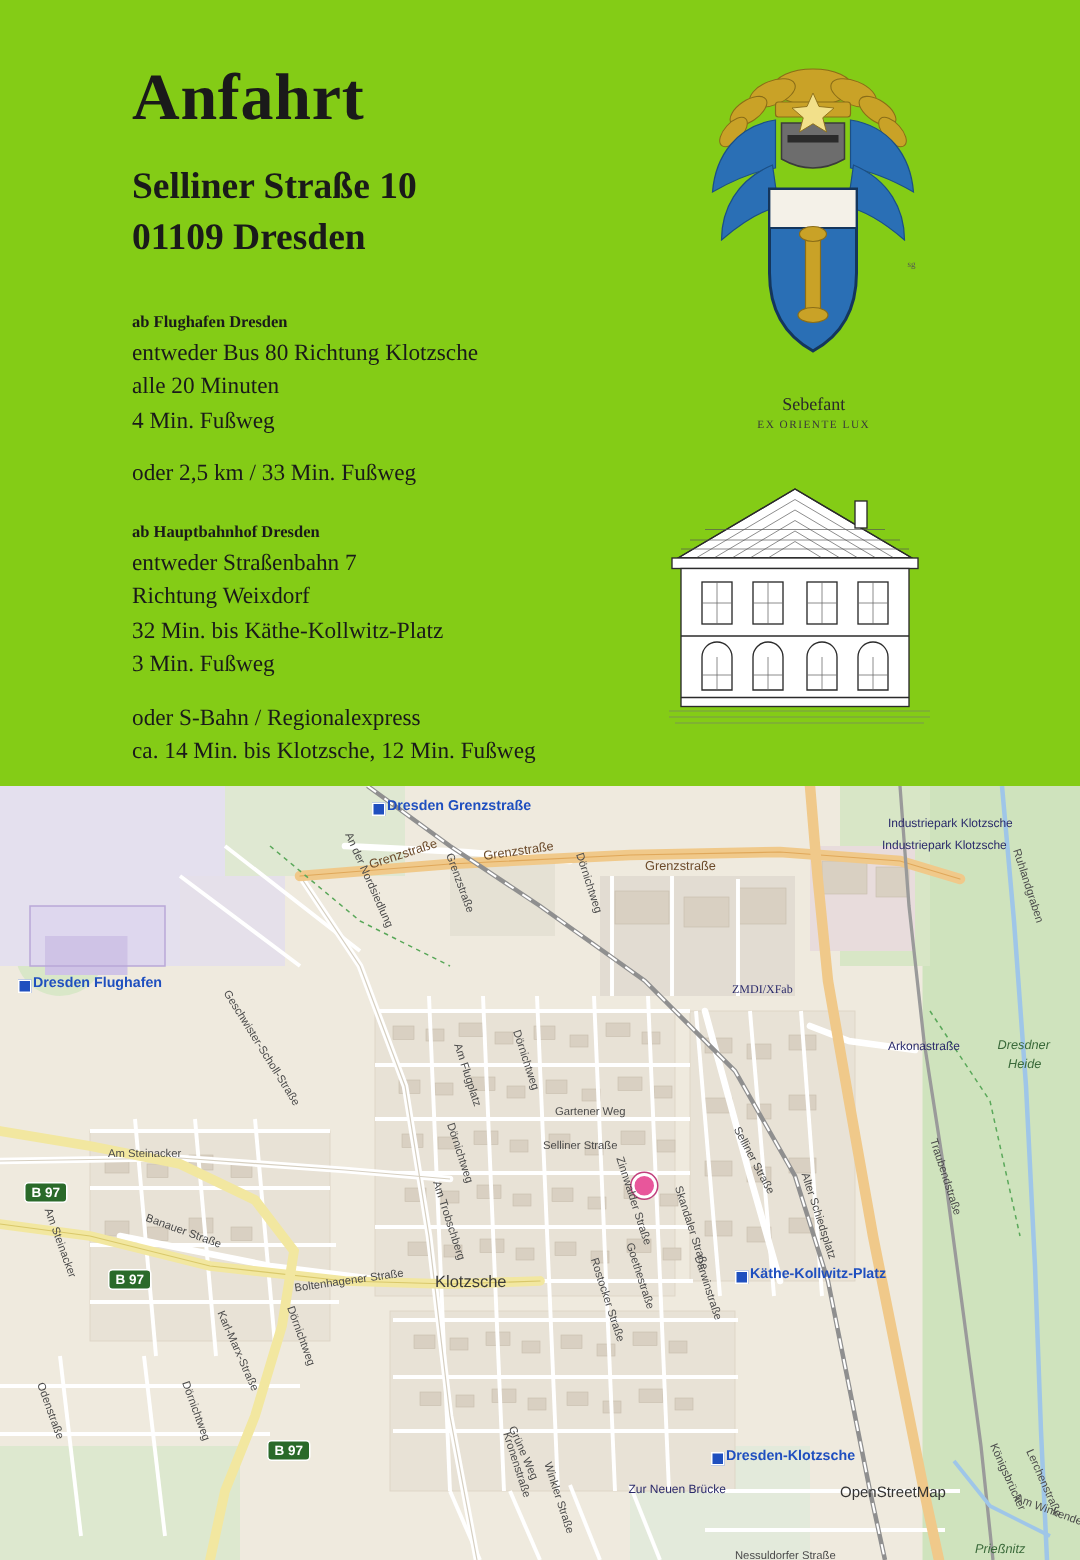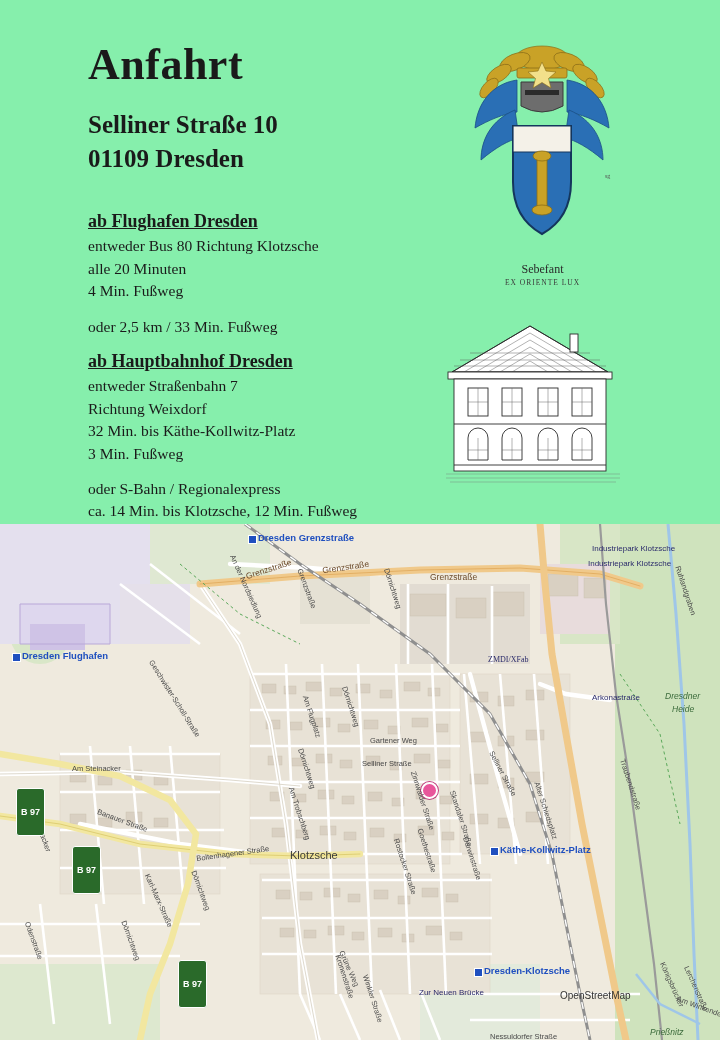--- a/index.html
+++ b/index.html
@@ -15,21 +15,21 @@
     font-family: "Liberation Serif", serif;
     color: #1a1a1a;
   }
 
   
   #top-section {
     position: absolute;
     left: 0; top: 0;
     width: 720px;
     height: 524px;
-    background: #86efac;
+    background: #84cc16;
   }
 
   .headline {
     position: absolute;
     left: 88px;
     top: 42px;
     font-family: "Liberation Serif", serif;
     font-weight: bold;
     font-size: 44px;
     letter-spacing: 0.5px;
@@ -50,23 +50,22 @@
     position: absolute;
     left: 88px;
     font-size: 15.5px;
     line-height: 1.45;
   }
   .block.b1 { top: 208px; }
   .block.b2 { top: 348px; }
 
   .block .bhead {
     font-weight: bold;
-    font-size: 18px;
+    font-size: 11px;
     margin-bottom: 1px;
-    text-decoration: underline;
   }
   .block .line { white-space: nowrap; }
   .block .gap { height: 13px; }
 
   
   #crest {
     position: absolute;
     left: 455px;
     top: 28px;
     width: 175px;
@@ -157,21 +156,21 @@
   }
   .shield {
     position: absolute;
     font-family: "Liberation Sans", sans-serif;
     font-size: 9px;
     font-weight: bold;
     color: #ffffff;
     background: #2a6a2a;
     border: 1px solid #ffffff;
     border-radius: 3px;
-    padding: 18px 4px;
+    padding: 1px 4px;
   }
   .marker-poi {
     position: absolute;
     width: 13px; height: 13px;
     border-radius: 50%;
     background: #e8569b;
     border: 2px solid #ffffff;
     box-shadow: 0 0 0 1px #c0407d;
   }
   .marker-rail {

